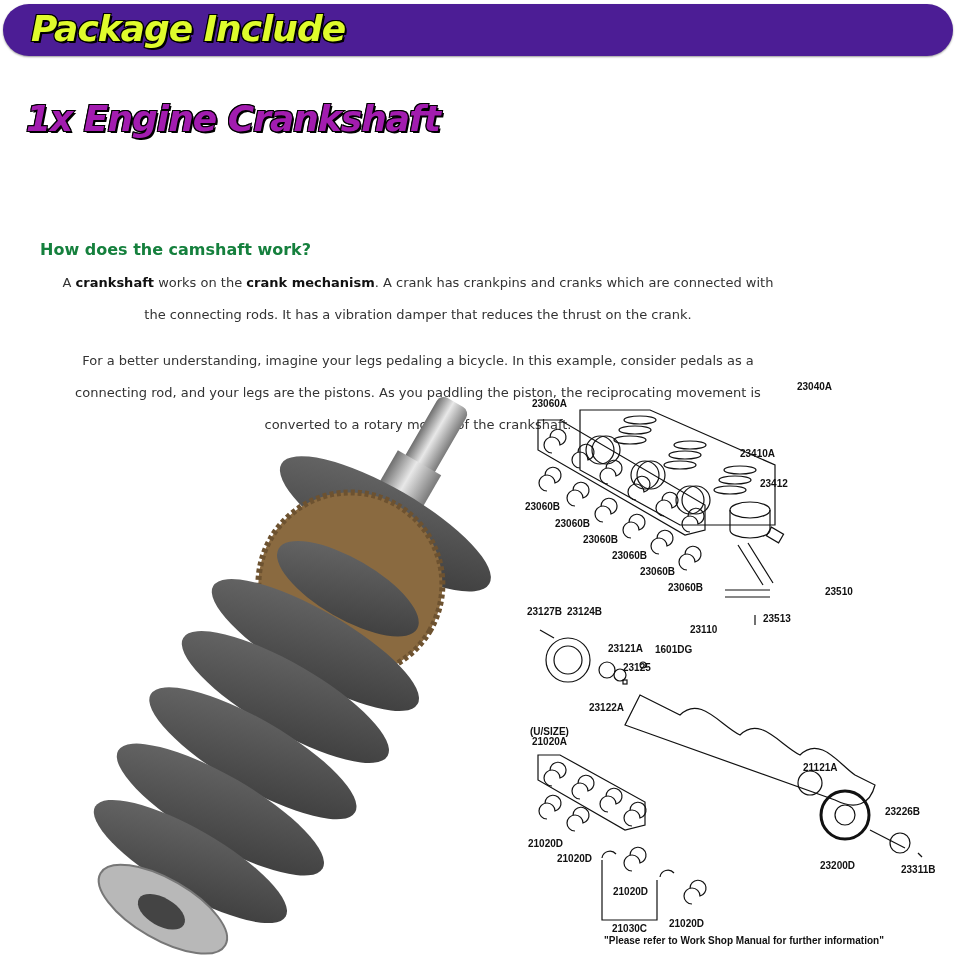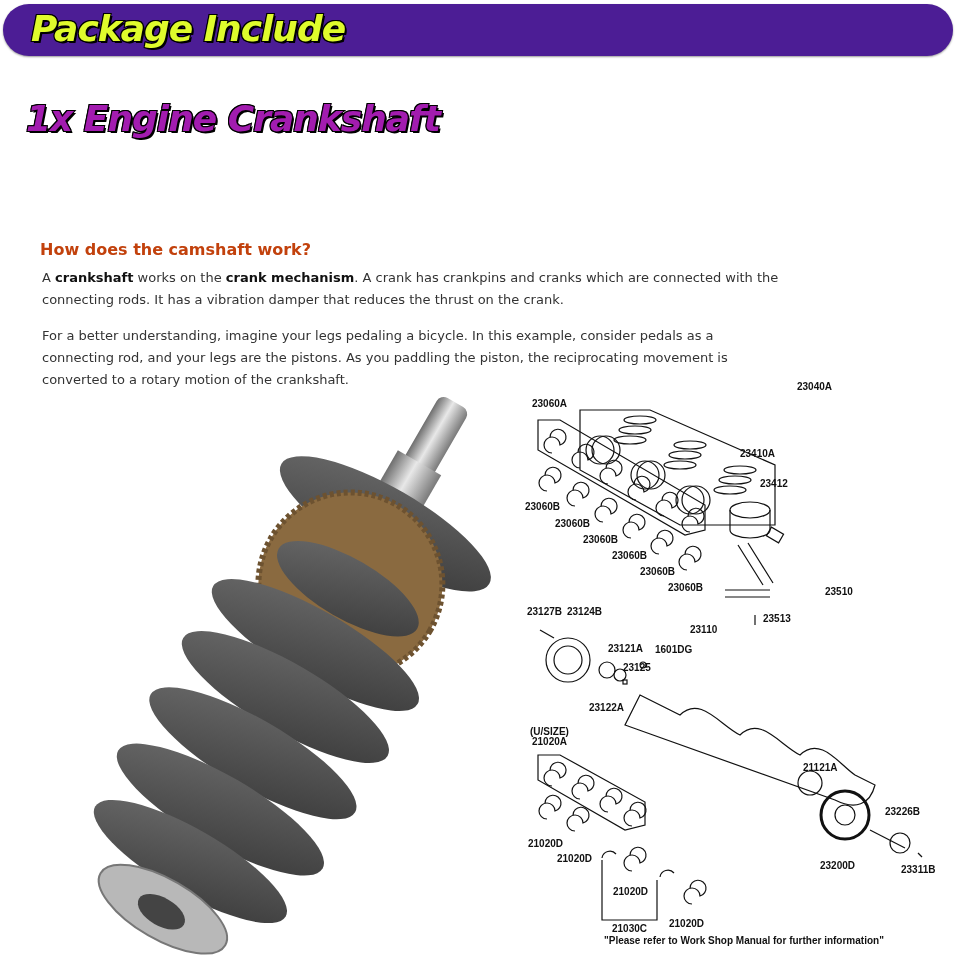--- a/index.html
+++ b/index.html
@@ -19,22 +19,22 @@
     }
     .sub-title {
       position: absolute; left: 26px; top: 98px;
       font-family: "DejaVu Sans", sans-serif; font-weight: bold; font-style: italic;
       font-size: 36px; letter-spacing: -1px; color: #a21caf;
       -webkit-text-stroke: 2px #000; paint-order: stroke fill;
       text-shadow: 2px 2px 0 #000, -1px -1px 0 #000, 1px -1px 0 #000, -1px 1px 0 #000;
     }
 
     .article { position: absolute; left: 40px; top: 240px; width: 740px; color: #222; }
-    .article h2 { margin: 0 0 8px 0; font-family: "DejaVu Sans", sans-serif; font-size: 16px; font-weight: bold; color: #c2410c; }
-    .article p { margin: 0 0 14px 2px; font-family: "DejaVu Sans", sans-serif; font-size: 13px; line-height: 22px; color: #333; }
+    .article h2 { margin: 0 0 8px 0; font-family: "DejaVu Sans", sans-serif; font-size: 16px; font-weight: bold; color: #15803d; }
+    .article p { margin: 0 0 14px 16px; font-family: "DejaVu Sans", sans-serif; font-size: 13px; line-height: 32px; color: #333; text-align: center; }
     .article b { color: #111; }
 
     .photo { position: absolute; left: 60px; top: 365px; width: 460px; height: 595px; }
     .diagram { position: absolute; left: 520px; top: 375px; width: 440px; height: 585px; }
     .lbl { font-family: "Liberation Sans", sans-serif; font-size: 10px; font-weight: bold; fill: #111; }
     .note { position: absolute; left: 604px; top: 935px; font-family: "Liberation Sans", sans-serif; font-size: 10px; font-weight: bold; color: #111; }
   </style>
 </head>
 <body>
 

